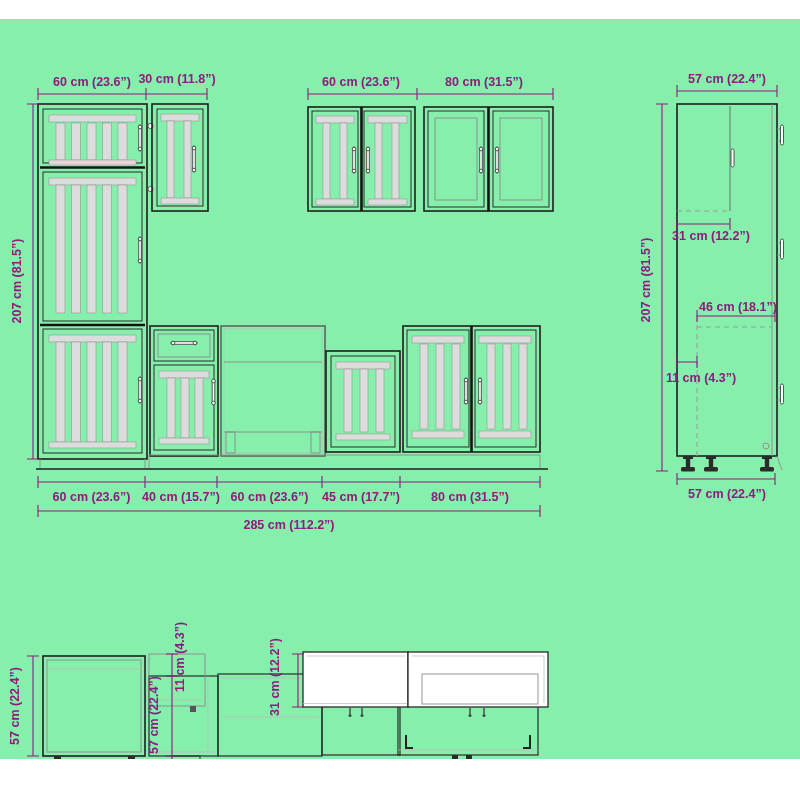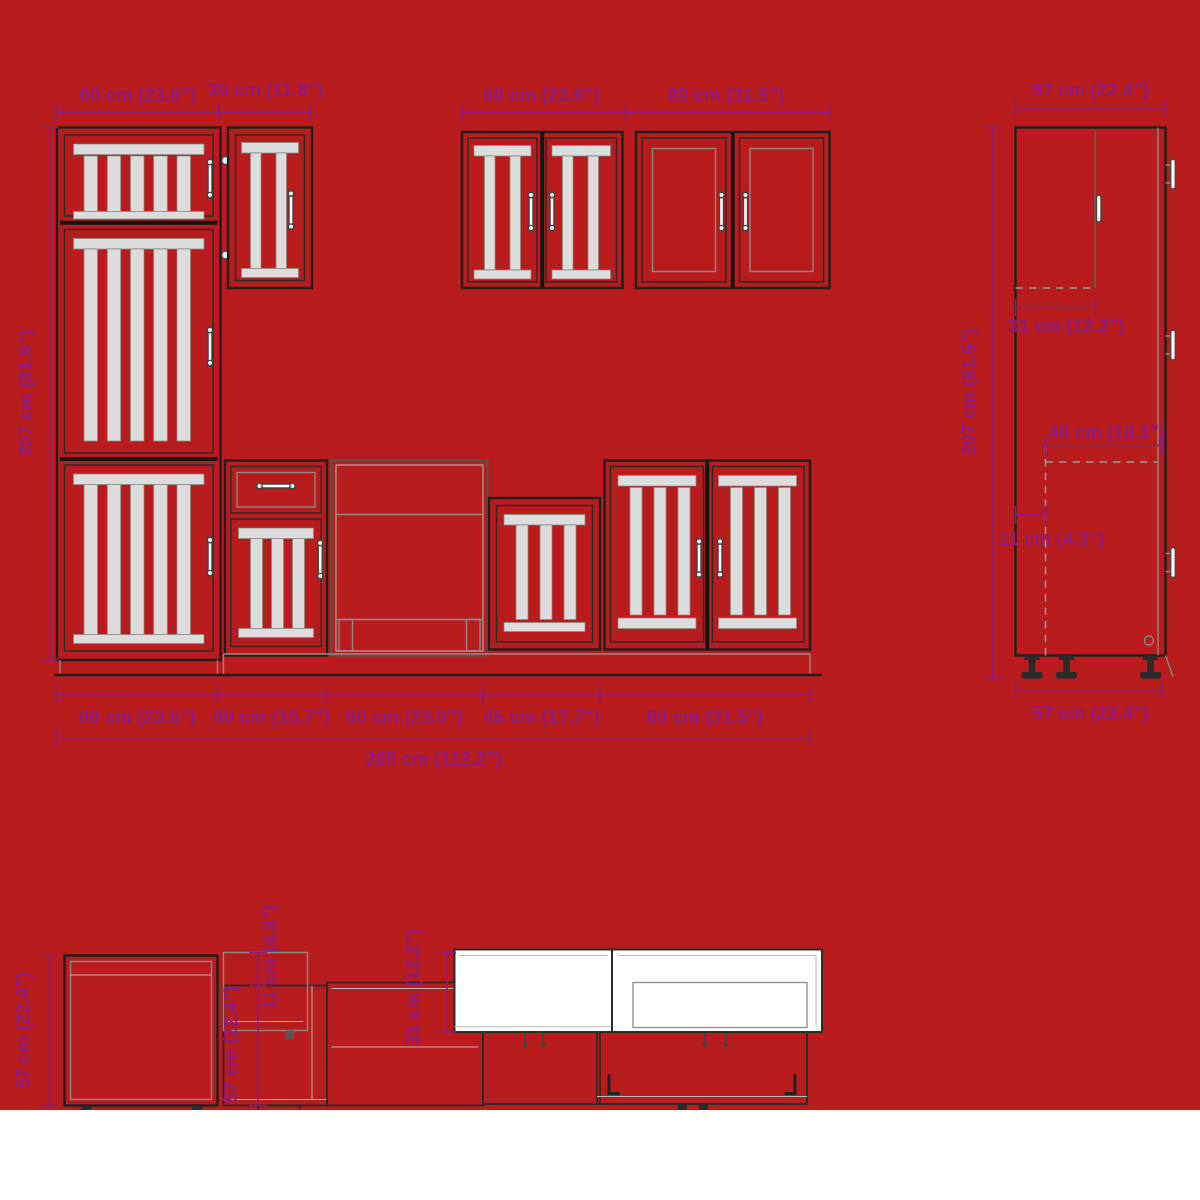--- a/index.html
+++ b/index.html
@@ -1,17 +1,17 @@
 <!DOCTYPE html>
 <html><head>
 <meta charset="utf-8">
 <style>
   html,body{margin:0;padding:0;background:#fff;}
-  #stage{position:relative;width:800px;height:740px;background:#b91c1c;overflow:hidden;
-         font-family:"Liberation Sans",sans-serif;}
+  #stage{position:relative;width:800px;height:740px;background:#86efac;overflow:hidden;
+         font-family:"Liberation Sans",sans-serif;margin-top:19px;}
   svg{display:block;}
   .o   {stroke:#1f1f1f; fill:none; stroke-width:1.6;}
   .o2  {stroke:#2a2a2a; fill:none; stroke-width:1;}
   .hv  {stroke:#141414; stroke-width:2.6; fill:none;}
   .g1  {stroke:#8c8c8c; fill:none; stroke-width:.9;}
   .g2  {stroke:#b9b9b9; fill:none; stroke-width:.7;}
   .slat{fill:#dcdcdc; stroke:#8a8a8a; stroke-width:.5;}
   .dash{stroke:#9a9a9a; stroke-width:1; stroke-dasharray:5 4; fill:none;}
   .dim {stroke:#8E1B7F; stroke-width:1.1; fill:none;}
   .lbl {font:bold 12.5px "Liberation Sans",sans-serif; fill:#8E1B7F;}

